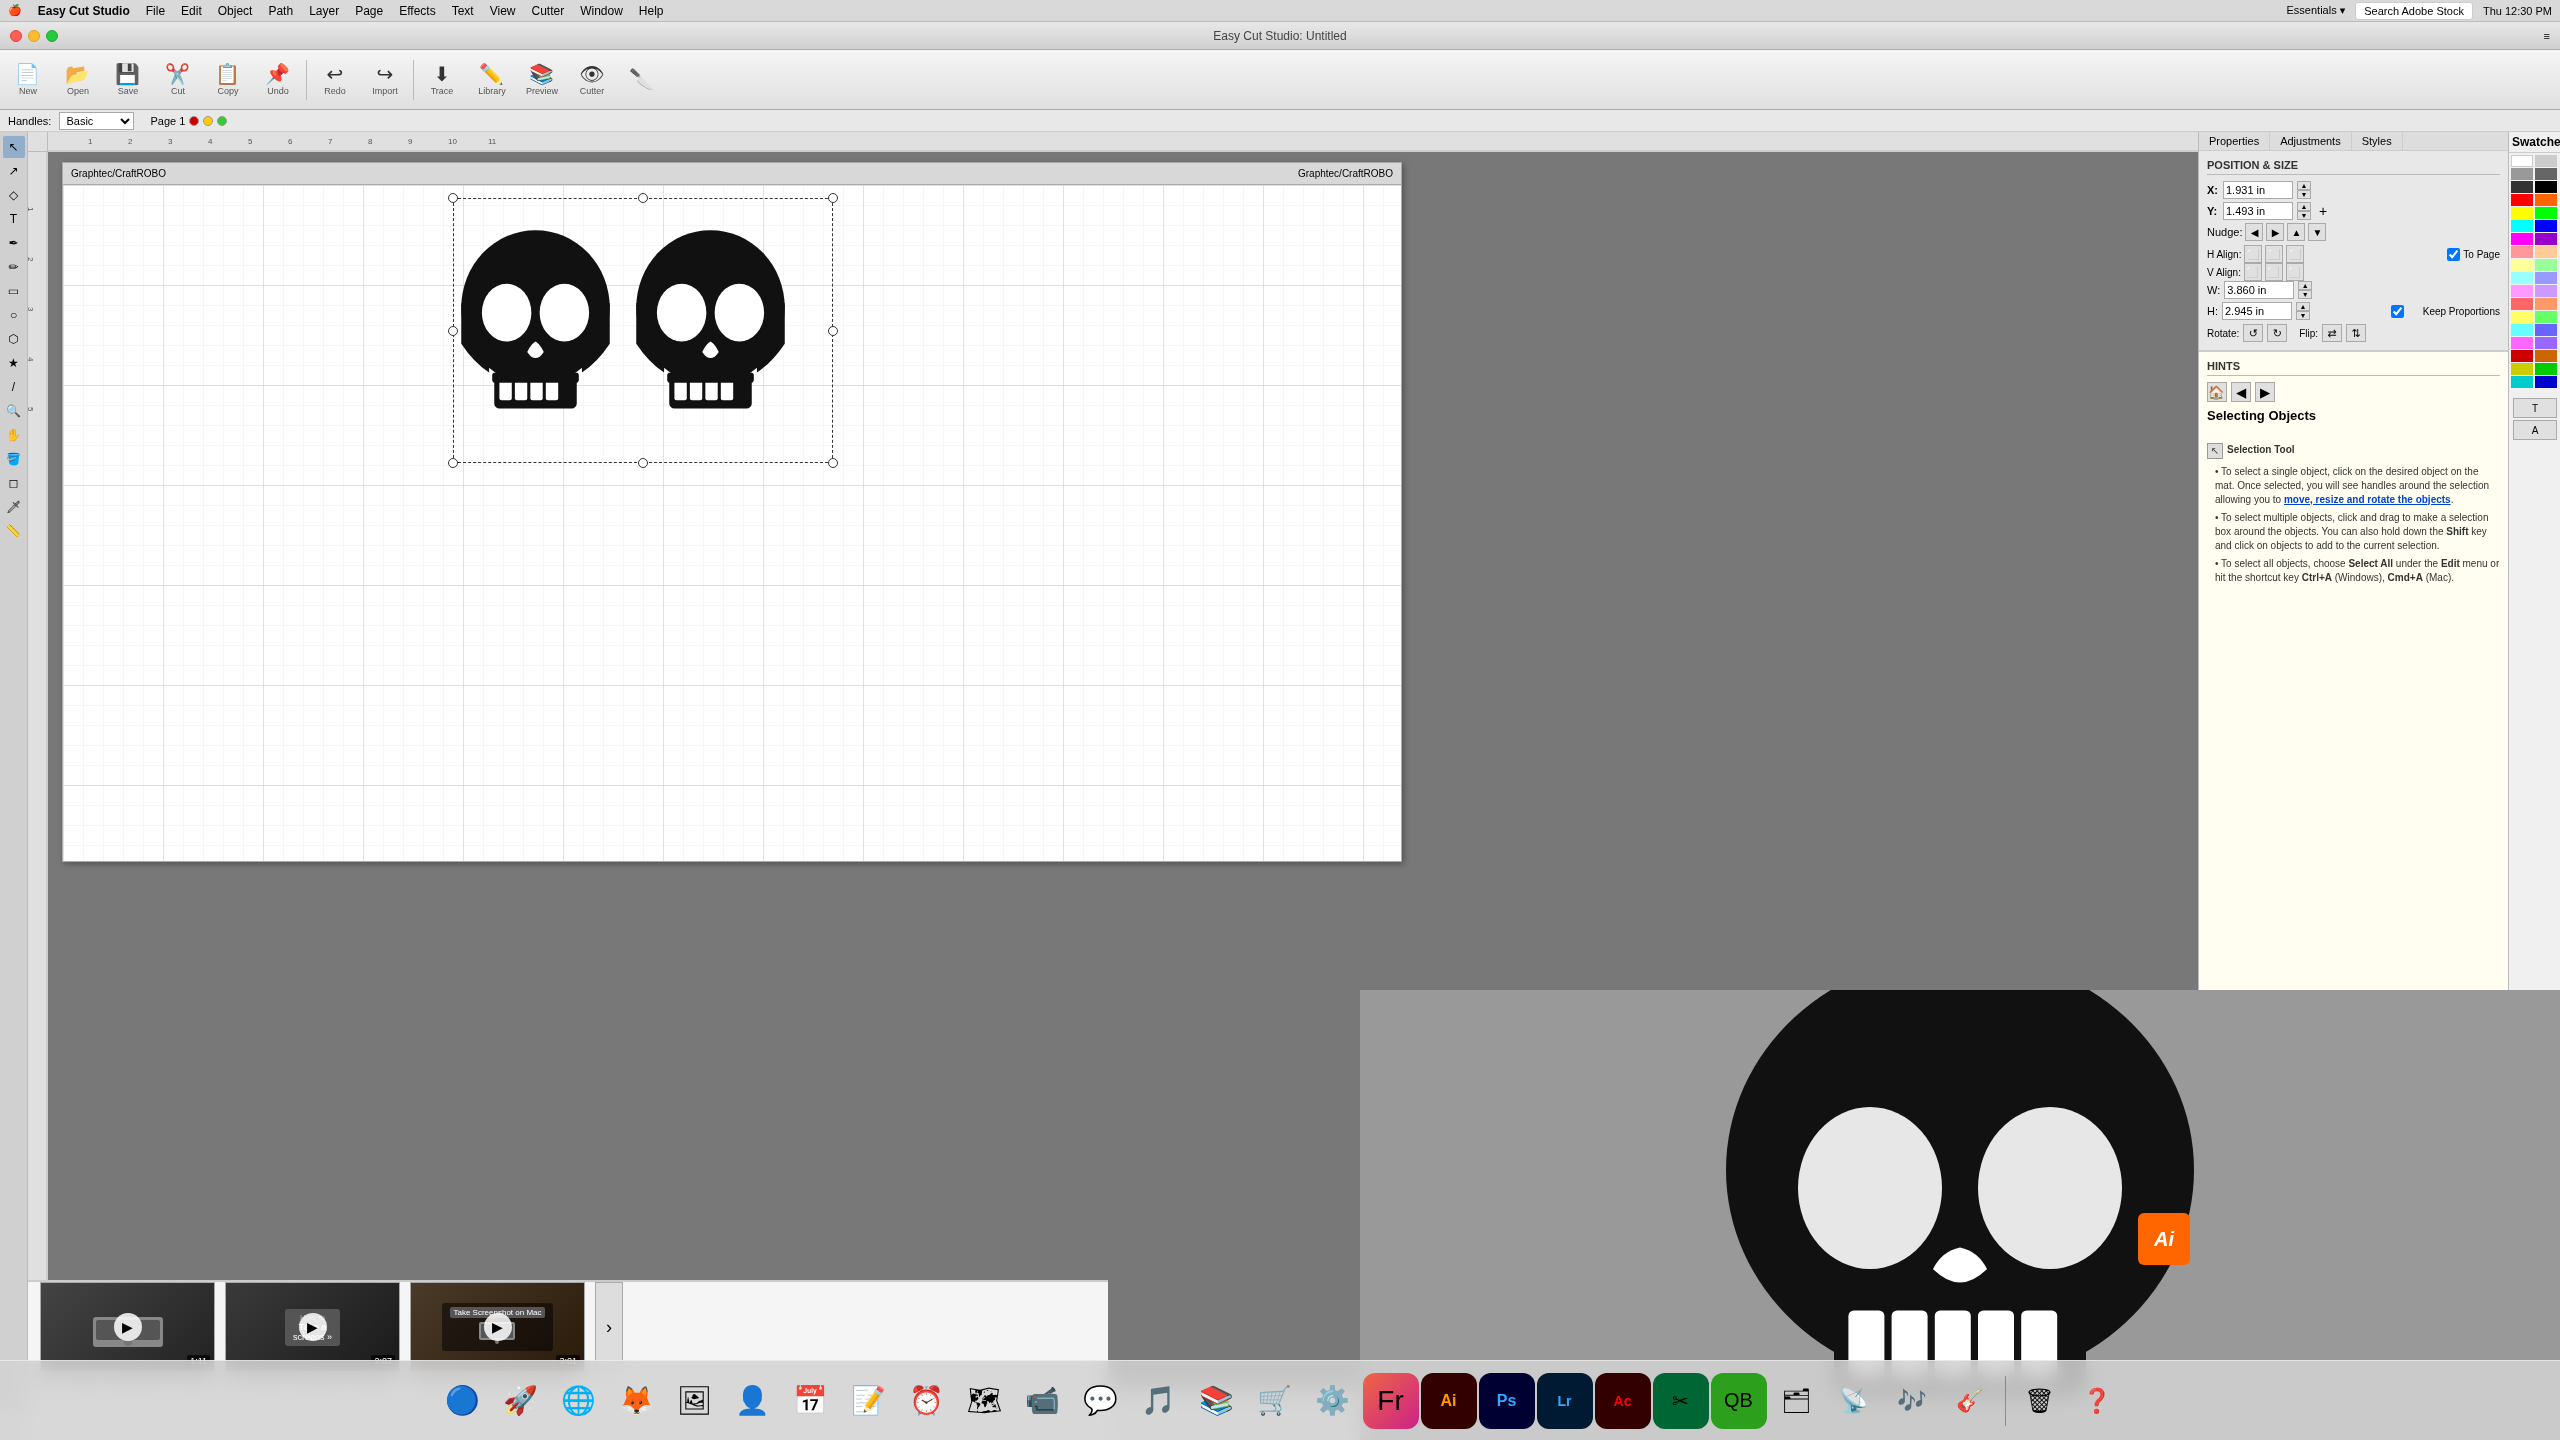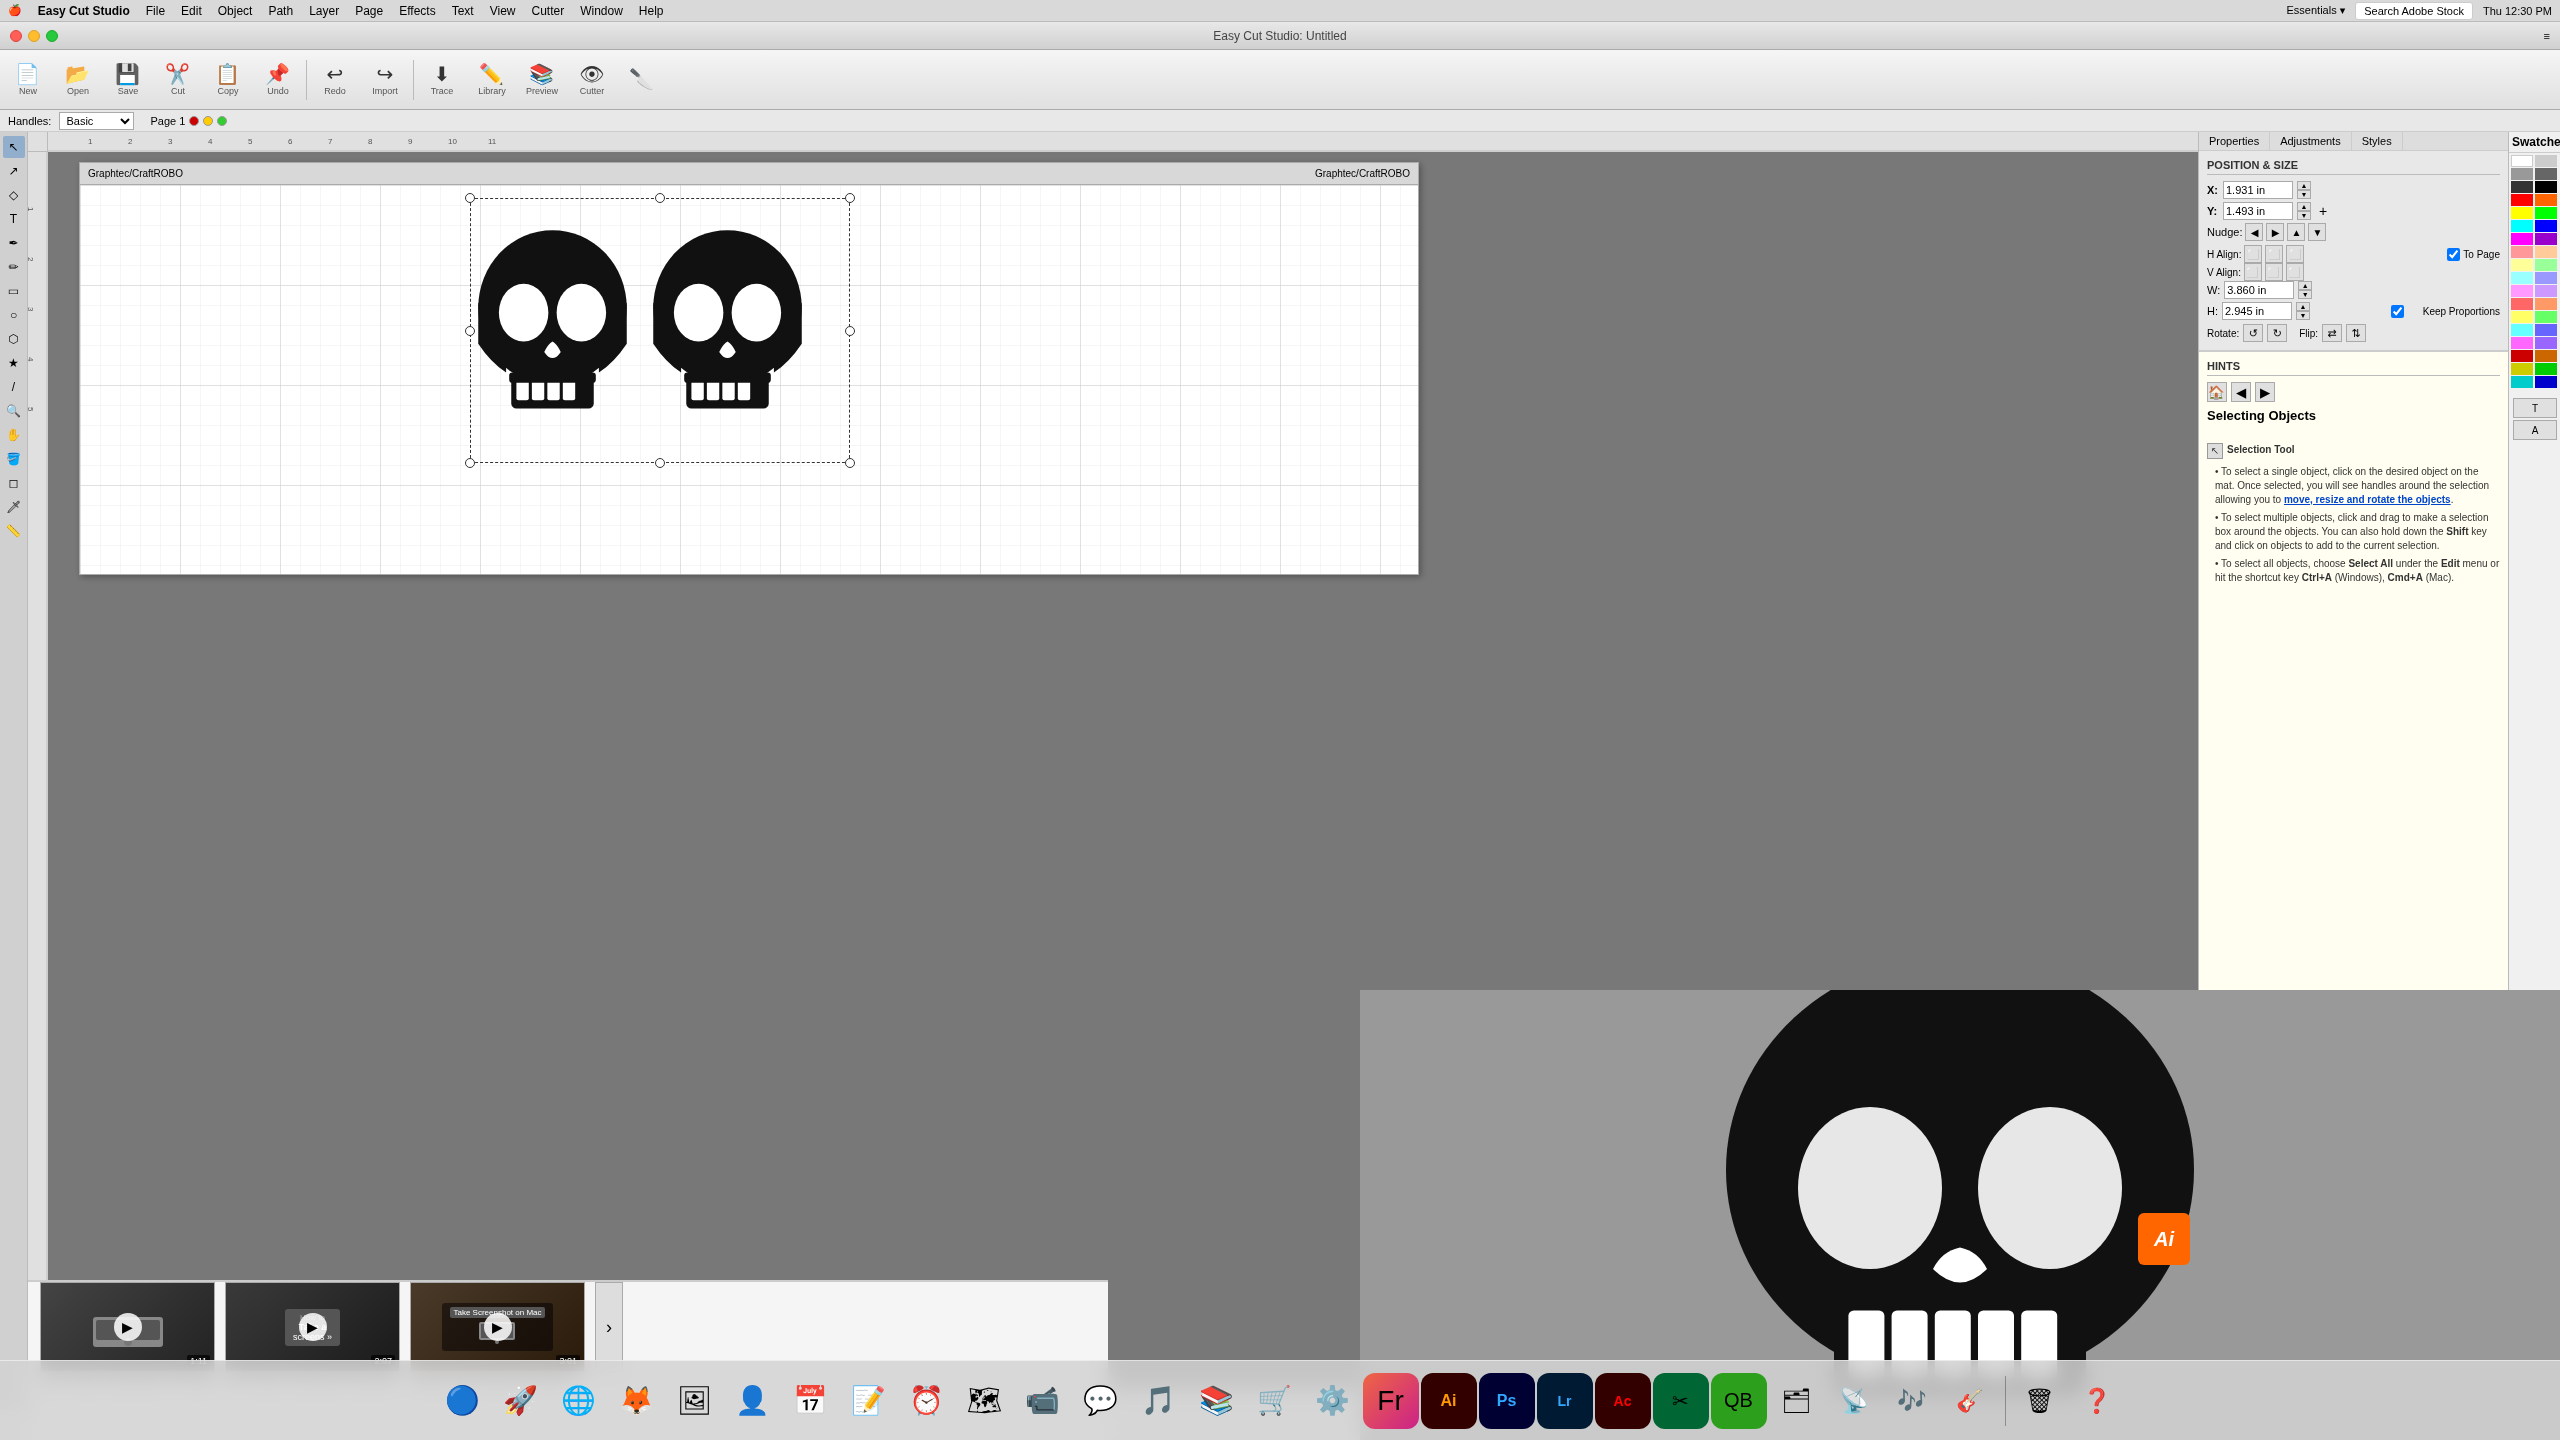--- a/index.html
+++ b/index.html
@@ -286,21 +286,21 @@
             <text x="2" y="105" writing-mode="tb">2</text>
             <text x="2" y="155" writing-mode="tb">3</text>
             <text x="2" y="205" writing-mode="tb">4</text>
             <text x="2" y="255" writing-mode="tb">5</text>
           </g>
         </svg>
       </div>
 
       <div id="mat-container" style="position:absolute; top:20px; left:20px; right:4px; bottom:20px; overflow:hidden;">
 
-        <div style="position:absolute; top:10px; left:31px; width:1340px; height:413px; background:white; border:1px solid #aaa; box-shadow:2px 2px 6px rgba(0,0,0,0.3);">
+        <div style="position:absolute; top:10px; left:14px; width:1340px; height:700px; background:white; border:1px solid #aaa; box-shadow:2px 2px 6px rgba(0,0,0,0.3);">
 
           <div class="mat-header">
             <span>Graphtec/CraftROBO</span>
             <span>Graphtec/CraftROBO</span>
           </div>
 
           <svg style="position:absolute;top:22px;left:0;width:100%;height:calc(100% - 22px);overflow:visible;" xmlns="http://www.w3.org/2000/svg">
             <defs>
               <pattern id="small-grid" width="20" height="20" patternUnits="userSpaceOnUse">
                 <path d="M 20 0 L 0 0 0 20" fill="none" stroke="#ddd" stroke-width="0.5"></path>

